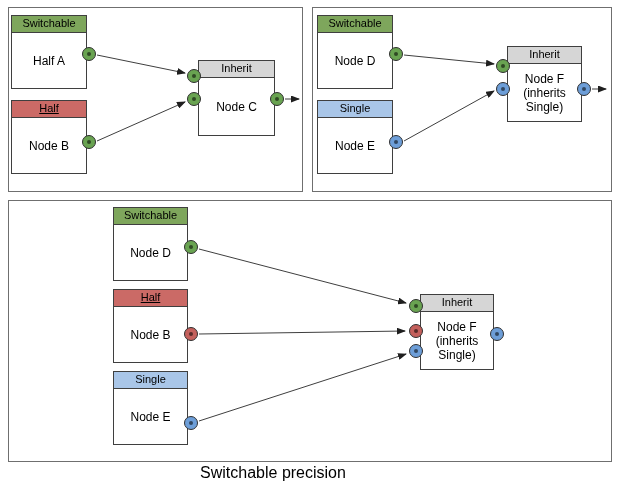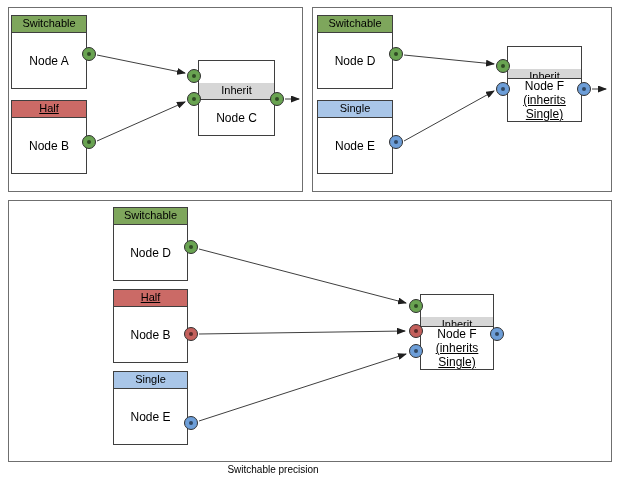--- a/index.html
+++ b/index.html
@@ -24,43 +24,43 @@
     display:flex; flex-direction:column;
   }
   .node-header {
     box-sizing:border-box; height:17px; line-height:15px;
     border-bottom:1px solid var(--node-border,#3f3f3f);
     text-align:center; font-size:11px; white-space:nowrap; overflow:hidden;
   }
   .hdr-switchable { background:var(--switchable,#7ea65c); }
   .hdr-half       { background:var(--half,#cb6a66);text-decoration:underline; }
   .hdr-single     { background:var(--single,#a9c6e8); }
-  .hdr-inherit    { background:var(--inherit,#d6d6d6);margin-top:22px; }
+  .hdr-inherit    { background:var(--inherit,#d6d6d6); }
   .node-body {
     flex:1; display:flex; flex-direction:column;
     align-items:center; justify-content:center;
     font-size:12px; line-height:14px; text-align:center;
   }
-  .node-subtitle { max-width:72px;text-decoration:underline; }
+  .node-subtitle { max-width:72px; }
 
   .port {
     position:absolute; box-sizing:border-box; width:14px; height:14px;
     border-radius:50%; border:1.5px solid #2f2f2f; z-index:4;
   }
   .port::after {
     content:""; position:absolute; left:50%; top:50%; width:4px; height:4px;
     margin:-2px 0 0 -2px; border-radius:50%; background:rgba(0,0,0,0.55);
   }
   .p-switchable { background:var(--port-switchable,#69a351); }
   .p-half       { background:var(--port-half,#c4605c); }
   .p-single     { background:var(--port-single,#6d9ed8); }
 
   .caption {
     position:absolute; left:0; top:464px; width:546px;
-    text-align:center; font-size:10px;
+    text-align:center; font-size:16px;
   }
 </style>
 </head>
 <body>
 
 <div class="canvas">
 
   <div class="panel" id="panel-tl"></div>
   <div class="panel" id="panel-tr"></div>
   <div class="panel" id="panel-b"></div>
@@ -80,21 +80,21 @@
     <line x1="404" y1="141" x2="494" y2="91" stroke="#3f3f3f" stroke-width="1" marker-end="url(#arrow)"></line>
     <line x1="592" y1="89" x2="606" y2="89" stroke="#3f3f3f" stroke-width="1" marker-end="url(#arrow)"></line>
 
     <line x1="199" y1="249" x2="406" y2="303" stroke="#3f3f3f" stroke-width="1" marker-end="url(#arrow)"></line>
     <line x1="199" y1="334" x2="405" y2="331" stroke="#3f3f3f" stroke-width="1" marker-end="url(#arrow)"></line>
     <line x1="199" y1="421" x2="406" y2="354" stroke="#3f3f3f" stroke-width="1" marker-end="url(#arrow)"></line>
   </svg>
 
   <div class="node" style="left:11px; top:15px; width:76px; height:74px;">
     <div class="node-header hdr-switchable">Switchable</div>
-    <div class="node-body">Node A</div>
+    <div class="node-body">Half A</div>
   </div>
   <div class="node" style="left:11px; top:100px; width:76px; height:74px;">
     <div class="node-header hdr-half">Half</div>
     <div class="node-body">Node B</div>
   </div>
   <div class="node" style="left:198px; top:60px; width:77px; height:76px;">
     <div class="node-header hdr-inherit">Inherit</div>
     <div class="node-body">
       <div>Node C</div>
     </div>

